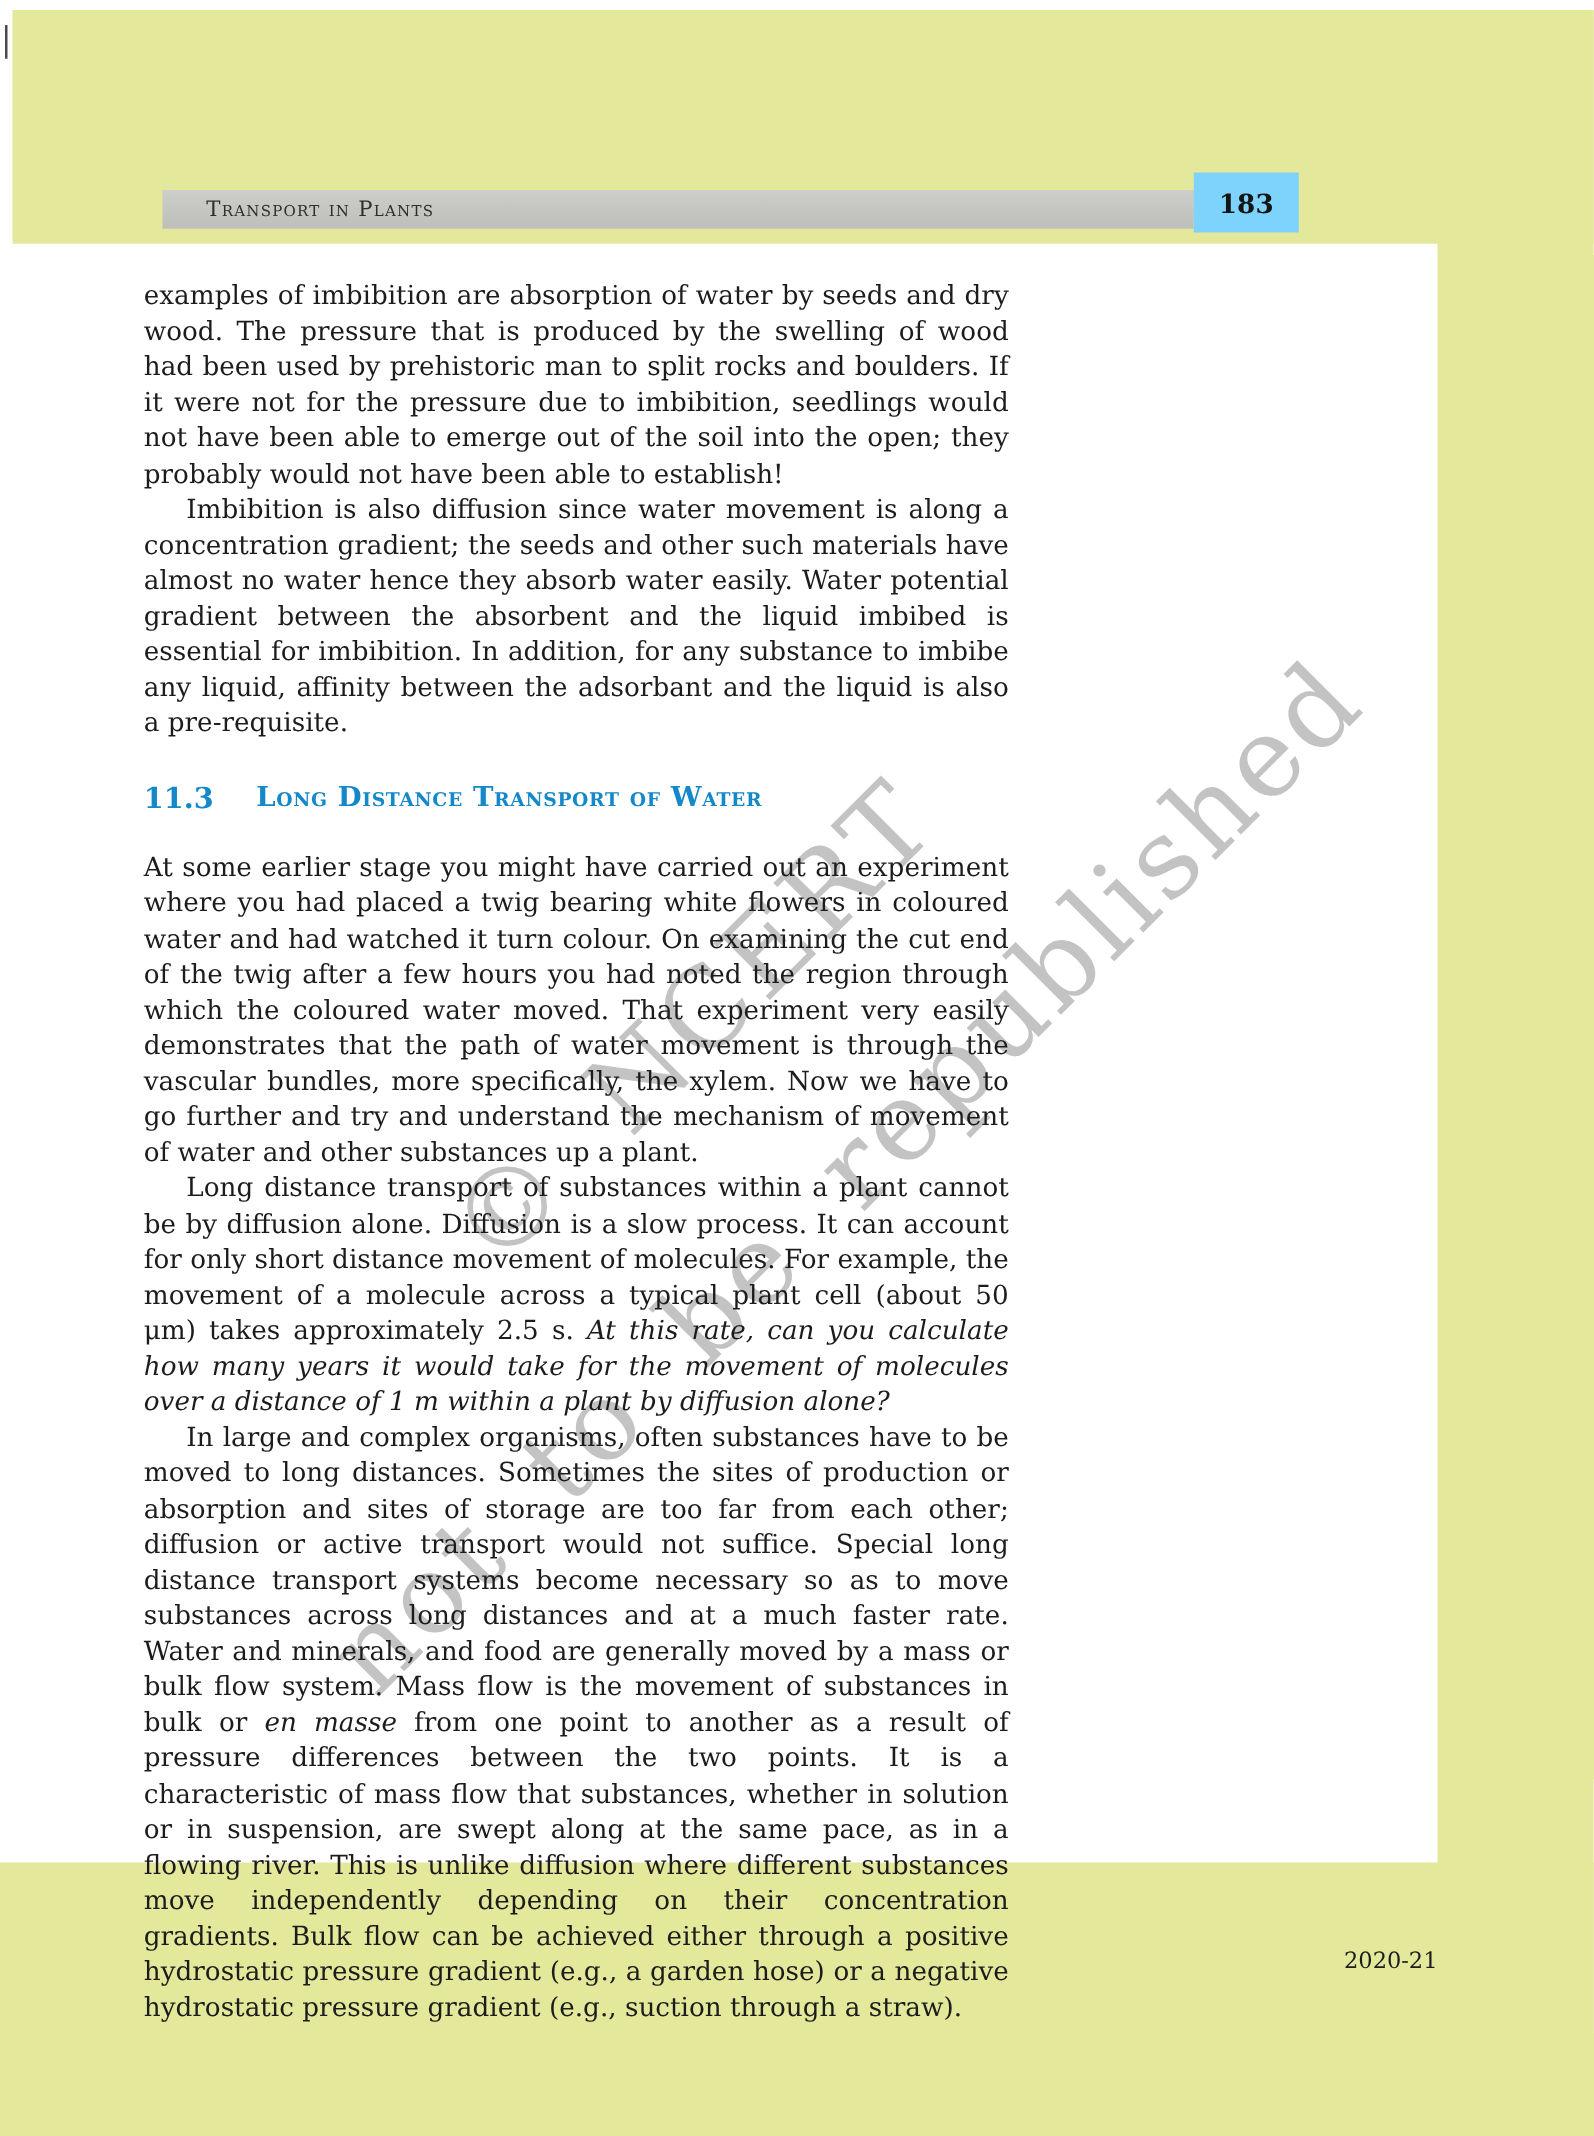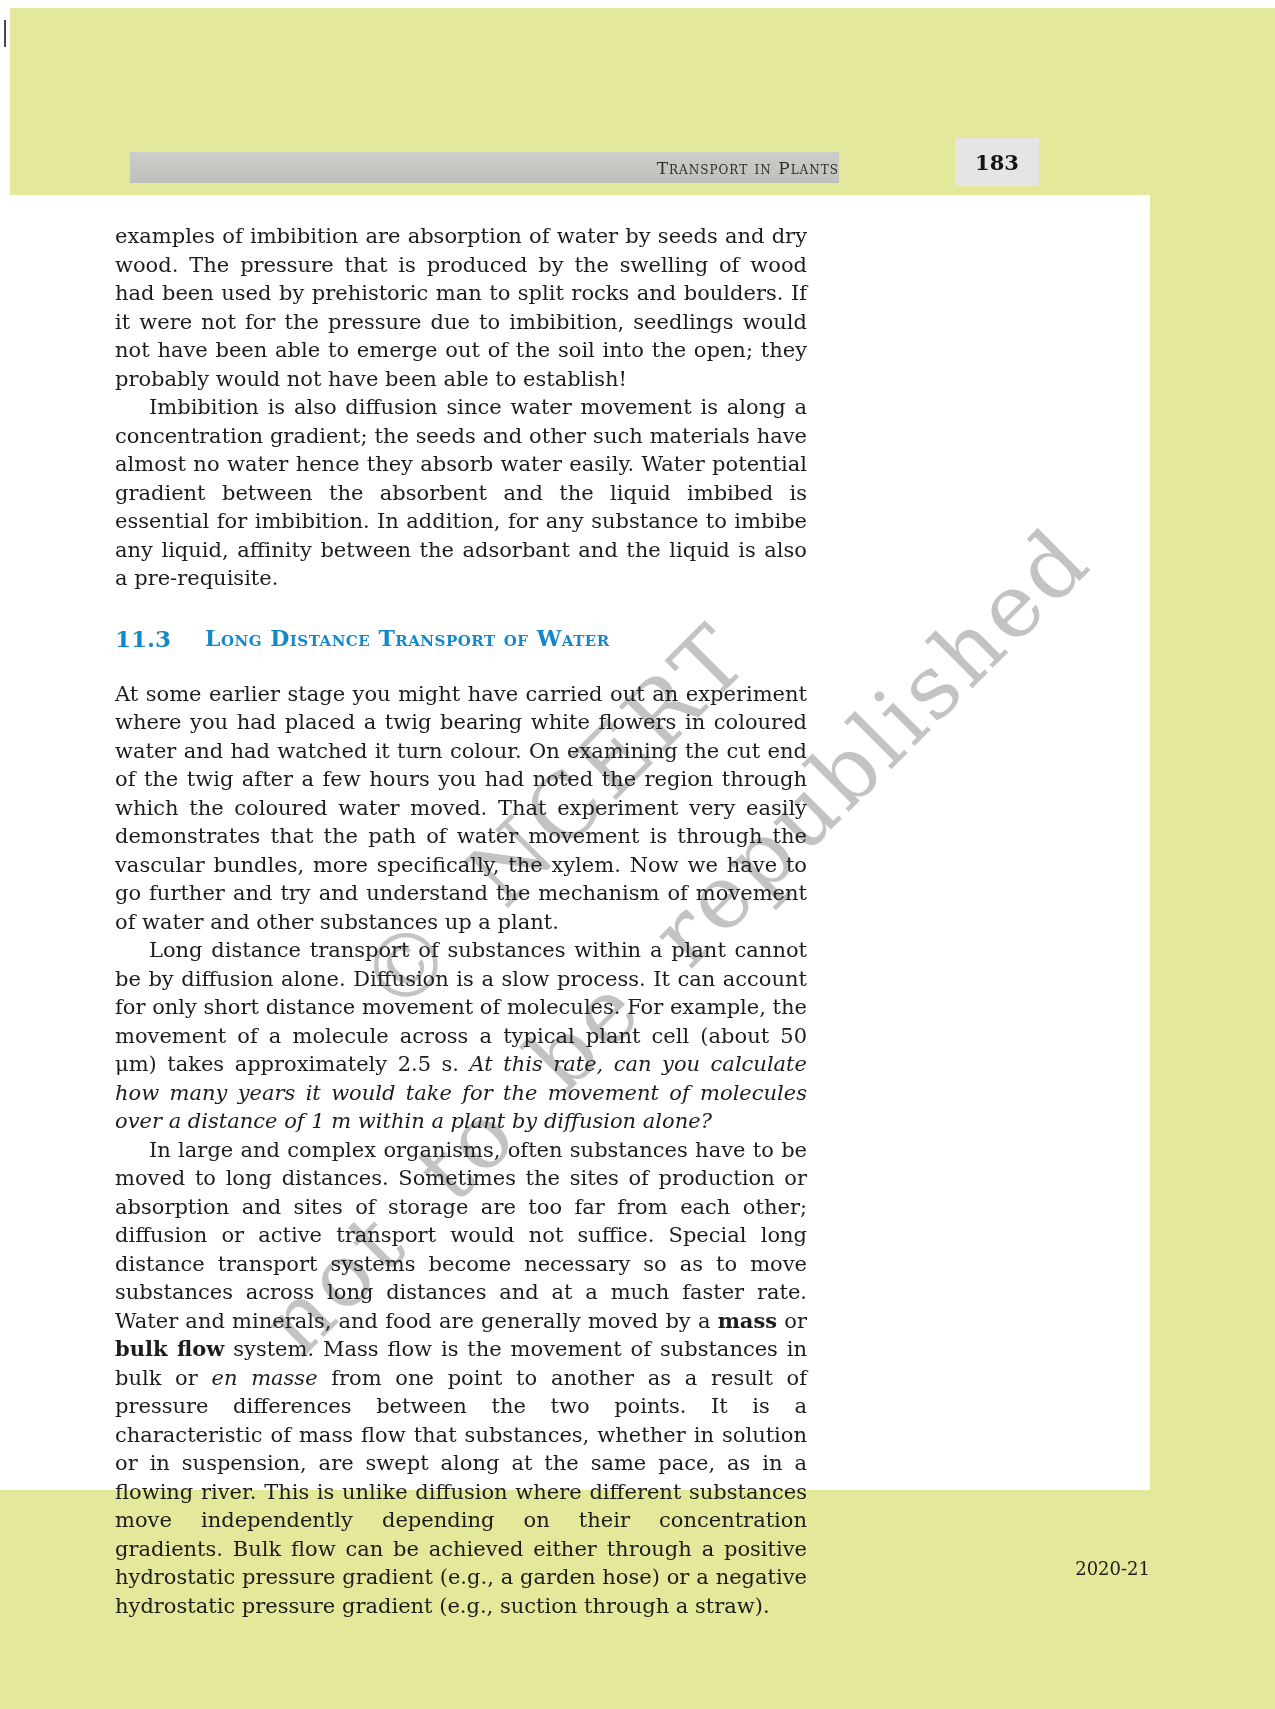--- a/index.html
+++ b/index.html
@@ -19,34 +19,34 @@
   .band-right  { left: 1150px; top: 8px; width: 125px; height: 1701px; }
   .band-bottom { left: 0px; top: 1490px; width: 1275px; height: 219px; }
 
   .scan-mark {
     position: absolute; left: 4px; top: 20px; width: 2px; height: 27px;
     background: #4a4a4a; z-index: 4;
   }
 
   
   .header-bar {
-    position: absolute; left: 130px; top: 152px; width: 709px; height: 31px;
+    position: absolute; left: 130px; top: 152px; width: 825px; height: 31px;
     background: linear-gradient(#cdcec9, #bebfba);
-    z-index: 3; display: flex; align-items: center; justify-content: flex-end;
+    z-index: 3; display: flex; align-items: center;
   }
   .running-title {
     padding-left: 35px;
     font-variant: small-caps;
     font-size: 17px;
     letter-spacing: 1px;
     color: #2e2e2e;
   }
   .page-number-box {
     position: absolute; left: 955px; top: 138px; width: 84px; height: 48px;
-    background: #e5e5e5; z-index: 3;
+    background: #7dd3fc; z-index: 3;
     display: flex; align-items: center; justify-content: center;
     font-weight: bold; font-size: 21px; color: #141414;
   }
 
   
   .wm-clip {
     position: absolute; left: 0; top: 195px; width: 1150px; height: 1295px;
     overflow: hidden; z-index: 2; pointer-events: none;
   }
   .watermark {
@@ -66,21 +66,21 @@
     position: absolute; left: 115px; top: 222px; width: 692px; z-index: 3;
   }
   .para {
     margin: 0;
     font-size: 21px;
     line-height: 28.5px;
     text-align: justify;
   }
   .para.indent { text-indent: 34px; }
   .it { font-style: italic; }
-  .bd { font-weight: bold; }
+  .bd { font-weight: normal; }
 
   .section-heading {
     margin: 32px 0 28px 0;
     color: #1488c8;
     font-weight: bold;
     display: flex; align-items: flex-start;
   }
   .sec-num { font-size: 23px; margin-right: 34px; }
   .sec-title {
     font-variant: small-caps;

